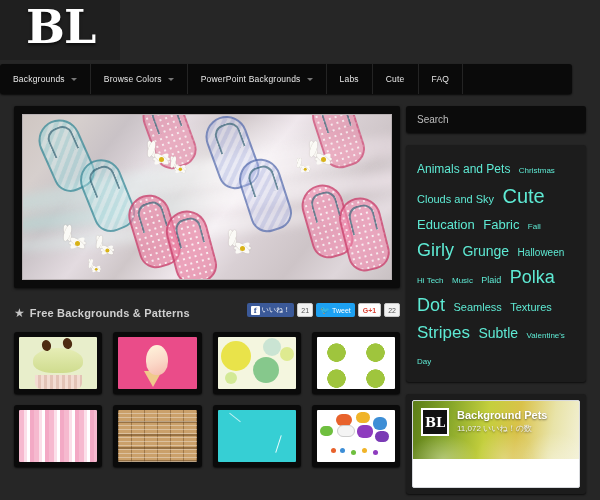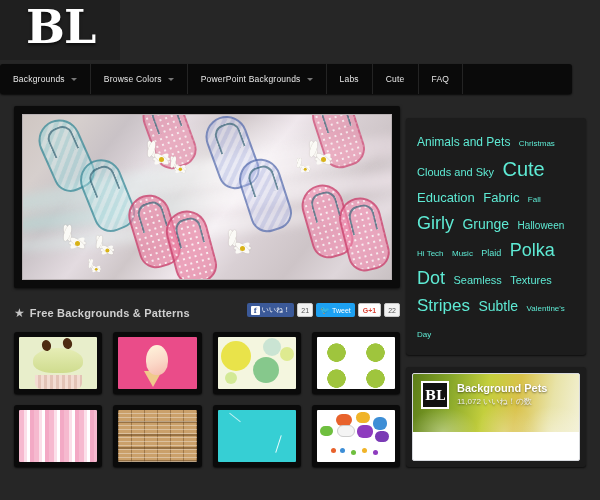--- a/index.html
+++ b/index.html
@@ -526,20 +526,21 @@
         <i style="left:72%;top:76%;background:#8e3bbf;"></i>
       </div>
     </div>
 
   </div>
 </div>
 
 <div class="sidebar">
 
   <div class="widget">
+    <div class="widget-head">Search</div>
   </div>
 
   <div class="widget">
     <div class="widget-body">
       <div class="tagcloud" id="tagcloud"><a class="tag" style="font-size: 12px;">Animals and Pets</a> <a class="tag" style="font-size: 8px;">Christmas</a> <a class="tag" style="font-size: 11px;">Clouds and Sky</a> <a class="tag" style="font-size: 20px;">Cute</a> <a class="tag" style="font-size: 13px;">Education</a> <a class="tag" style="font-size: 13px;">Fabric</a> <a class="tag" style="font-size: 8px;">Fall</a> <a class="tag" style="font-size: 18px;">Girly</a> <a class="tag" style="font-size: 14px;">Grunge</a> <a class="tag" style="font-size: 10px;">Halloween</a> <a class="tag" style="font-size: 8px;">Hi Tech</a> <a class="tag" style="font-size: 8px;">Music</a> <a class="tag" style="font-size: 9px;">Plaid</a> <a class="tag" style="font-size: 18px;">Polka Dot</a> <a class="tag" style="font-size: 11px;">Seamless</a> <a class="tag" style="font-size: 11px;">Textures</a> <a class="tag" style="font-size: 17px;">Stripes</a> <a class="tag" style="font-size: 14px;">Subtle</a> <a class="tag" style="font-size: 8px;">Valentine's Day</a> </div>
     </div>
   </div>
 
   <div class="fbwidget">
     <div class="fbcard">

